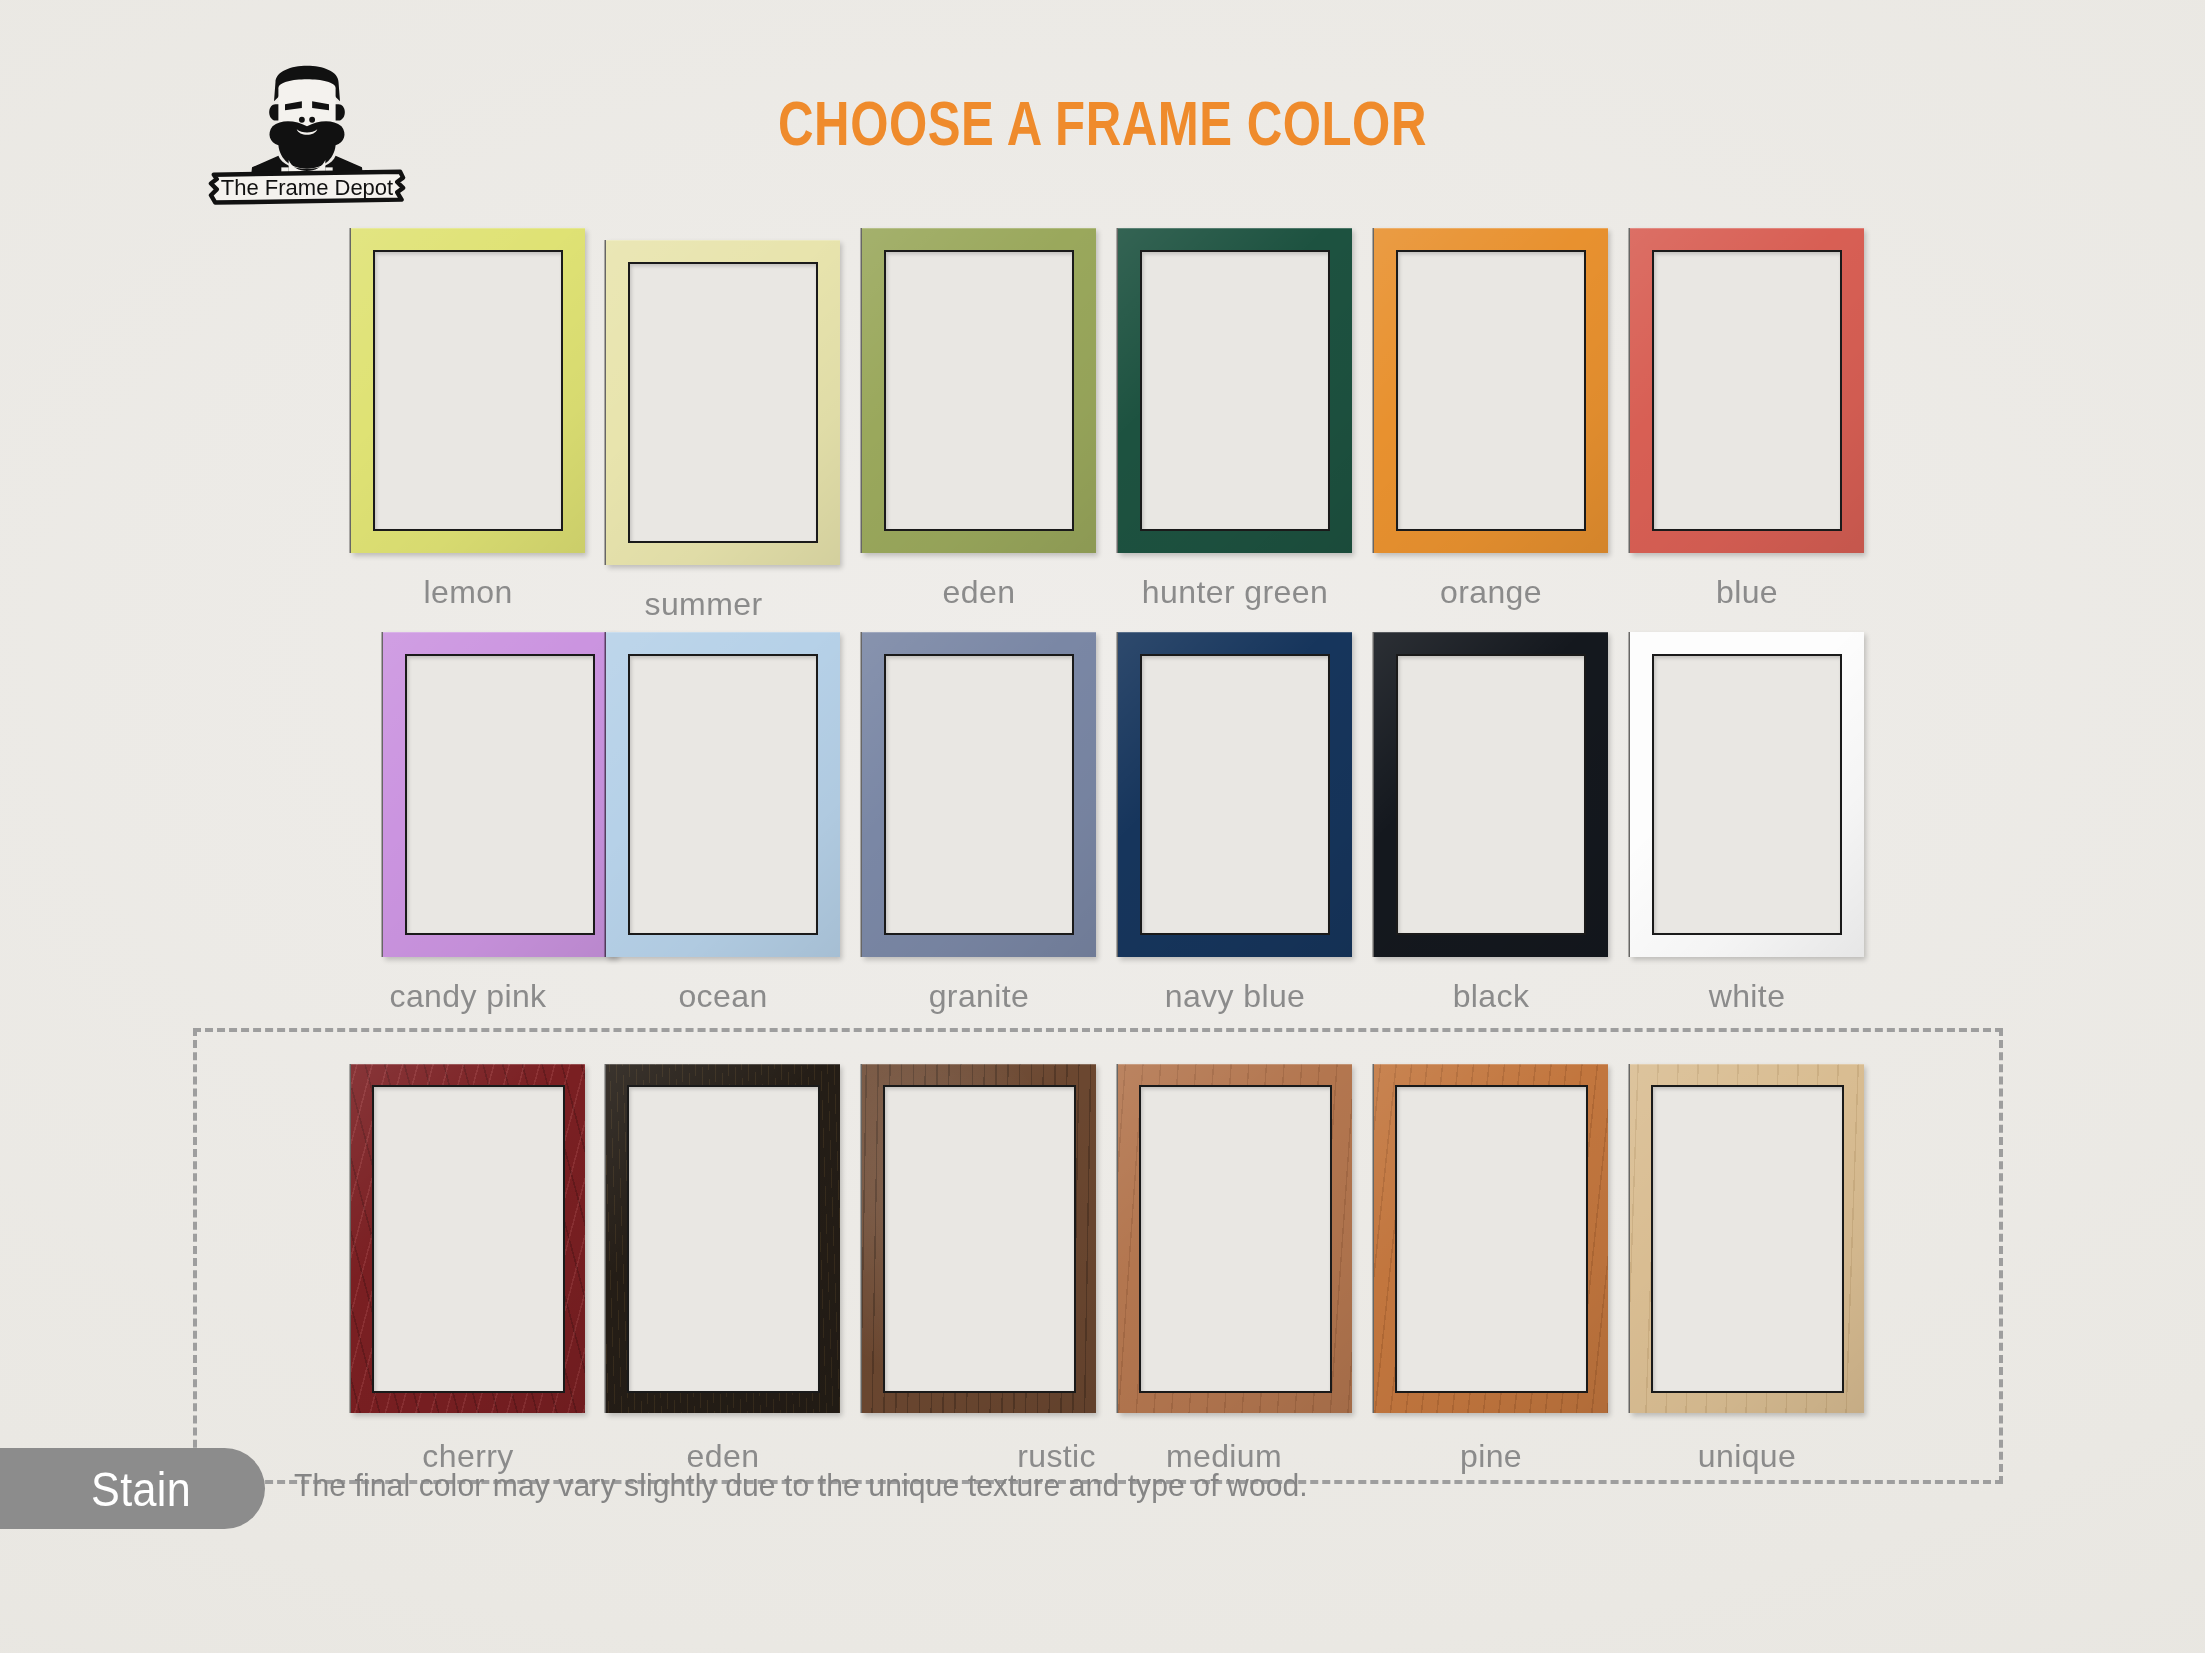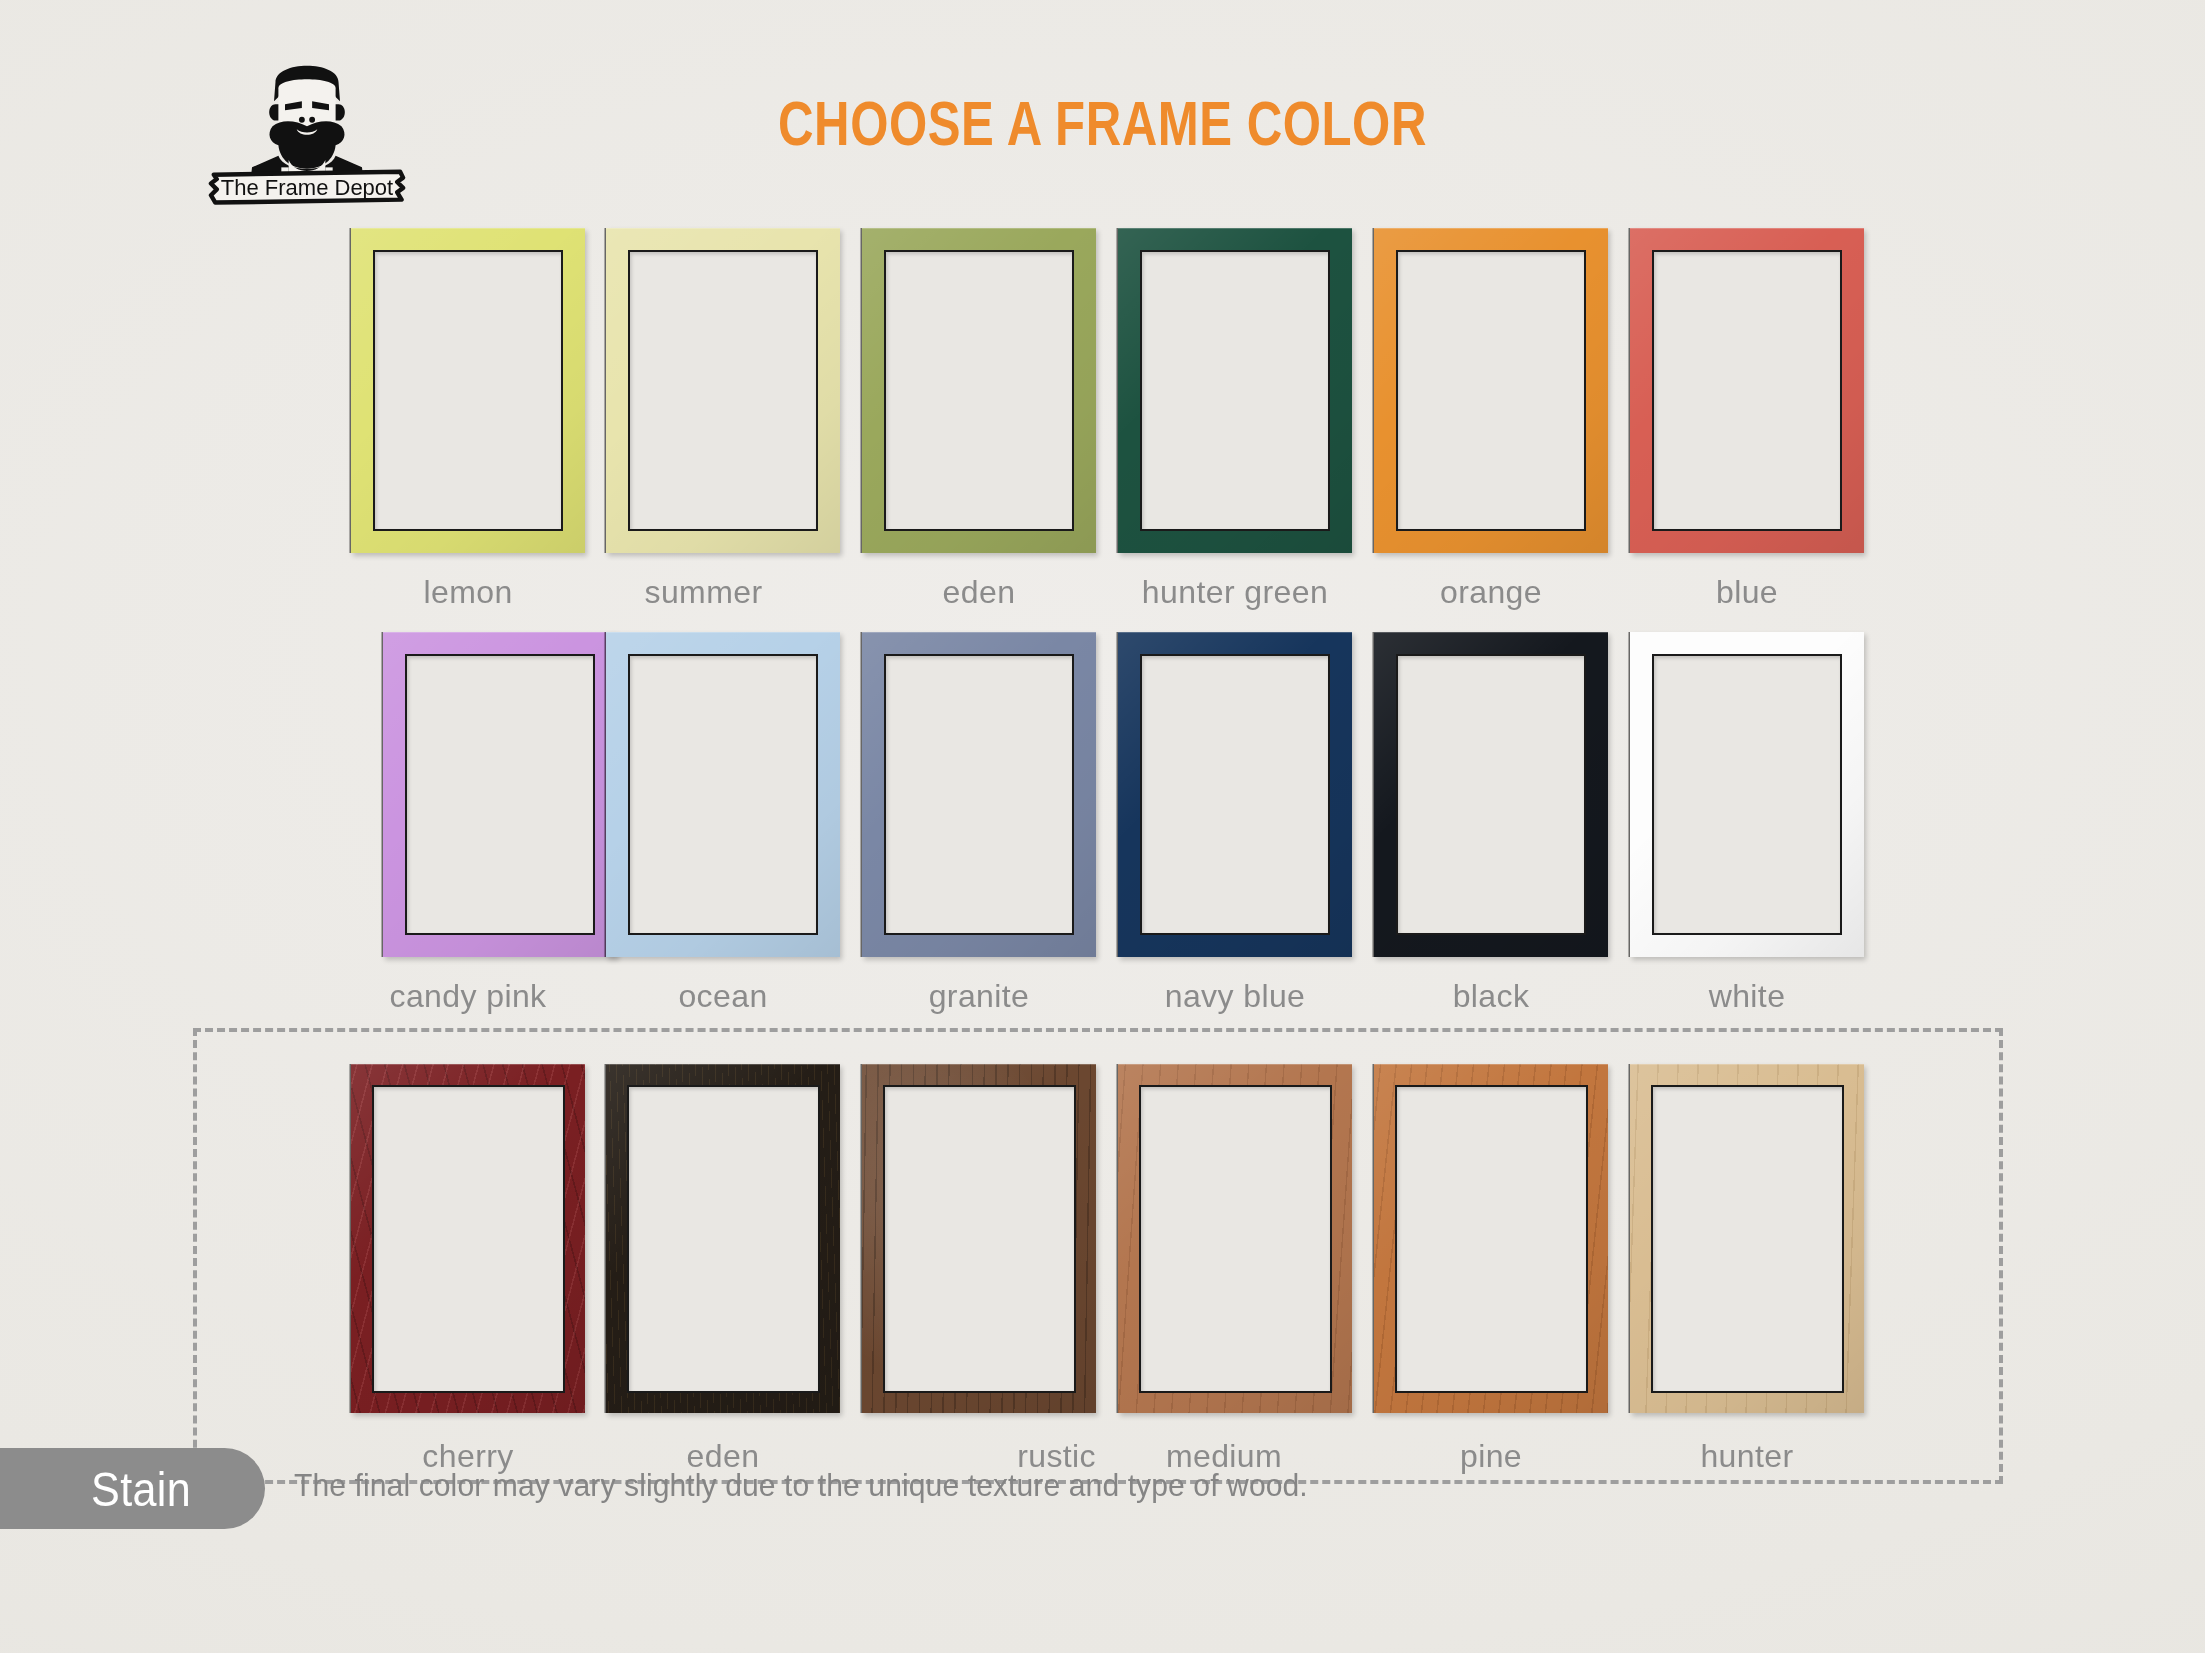--- a/index.html
+++ b/index.html
@@ -217,21 +217,21 @@
 
 <div class="rows">
   <div class="frame-row r1">
       <div class="swatch" style="left: 351px; top: 0px; width: 234px;">
         <div class="frame" style="width: 234px; height: 325px; background: rgb(223, 226, 116);">
           <div class="bevel"></div>
           <div class="window" style="inset: 22px; width: 190px; height: 281px;"></div>
         </div>
         <div class="swatch-label" style="top: 334px;">lemon</div>
       </div>
-      <div class="swatch" style="left: 606px; top: 0px; width: 195px; border-radius: 31px;">
+      <div class="swatch" style="left: 606px; top: 12px; width: 195px; border-radius: 31px;">
         <div class="frame" style="width: 234px; height: 325px; background: rgb(232, 228, 173);">
           <div class="bevel"></div>
           <div class="window" style="inset: 22px; width: 190px; height: 281px;"></div>
         </div>
         <div class="swatch-label" style="top: 334px;">summer</div>
       </div>
       <div class="swatch" style="left: 862px; top: 0px; width: 234px;">
         <div class="frame" style="width: 234px; height: 325px; background: rgb(154, 168, 92);">
           <div class="bevel"></div>
           <div class="window" style="inset: 22px; width: 190px; height: 281px;"></div>
@@ -338,21 +338,21 @@
           <div class="bevel"></div>
           <div class="window" style="inset: 20.6px; width: 193px; height: 308px;"></div>
         </div>
         <div class="swatch-label" style="top: 362px;">pine</div>
       </div>
       <div class="swatch" style="left: 1630px; top: 0px; width: 234px;">
         <div class="frame" style="width: 234px; height: 349px; background: repeating-linear-gradient(92deg, rgba(0, 0, 0, 0) 0px, rgba(0, 0, 0, 0) 7.4px, rgba(130, 95, 45, 0.16) 7.4px, rgba(130, 95, 45, 0.16) 8.8px, rgba(0, 0, 0, 0) 8.8px, rgba(0, 0, 0, 0) 20px), rgb(217, 189, 146);">
           <div class="bevel"></div>
           <div class="window" style="inset: 20.6px; width: 193px; height: 308px;"></div>
         </div>
-        <div class="swatch-label" style="top: 362px;">hunter</div>
+        <div class="swatch-label" style="top: 362px;">unique</div>
       </div>
     </div>
 </div>
 
 <div class="stain-box"></div>
 
 <div class="stain-badge">
   <span>Stain</span>
 </div>
 

